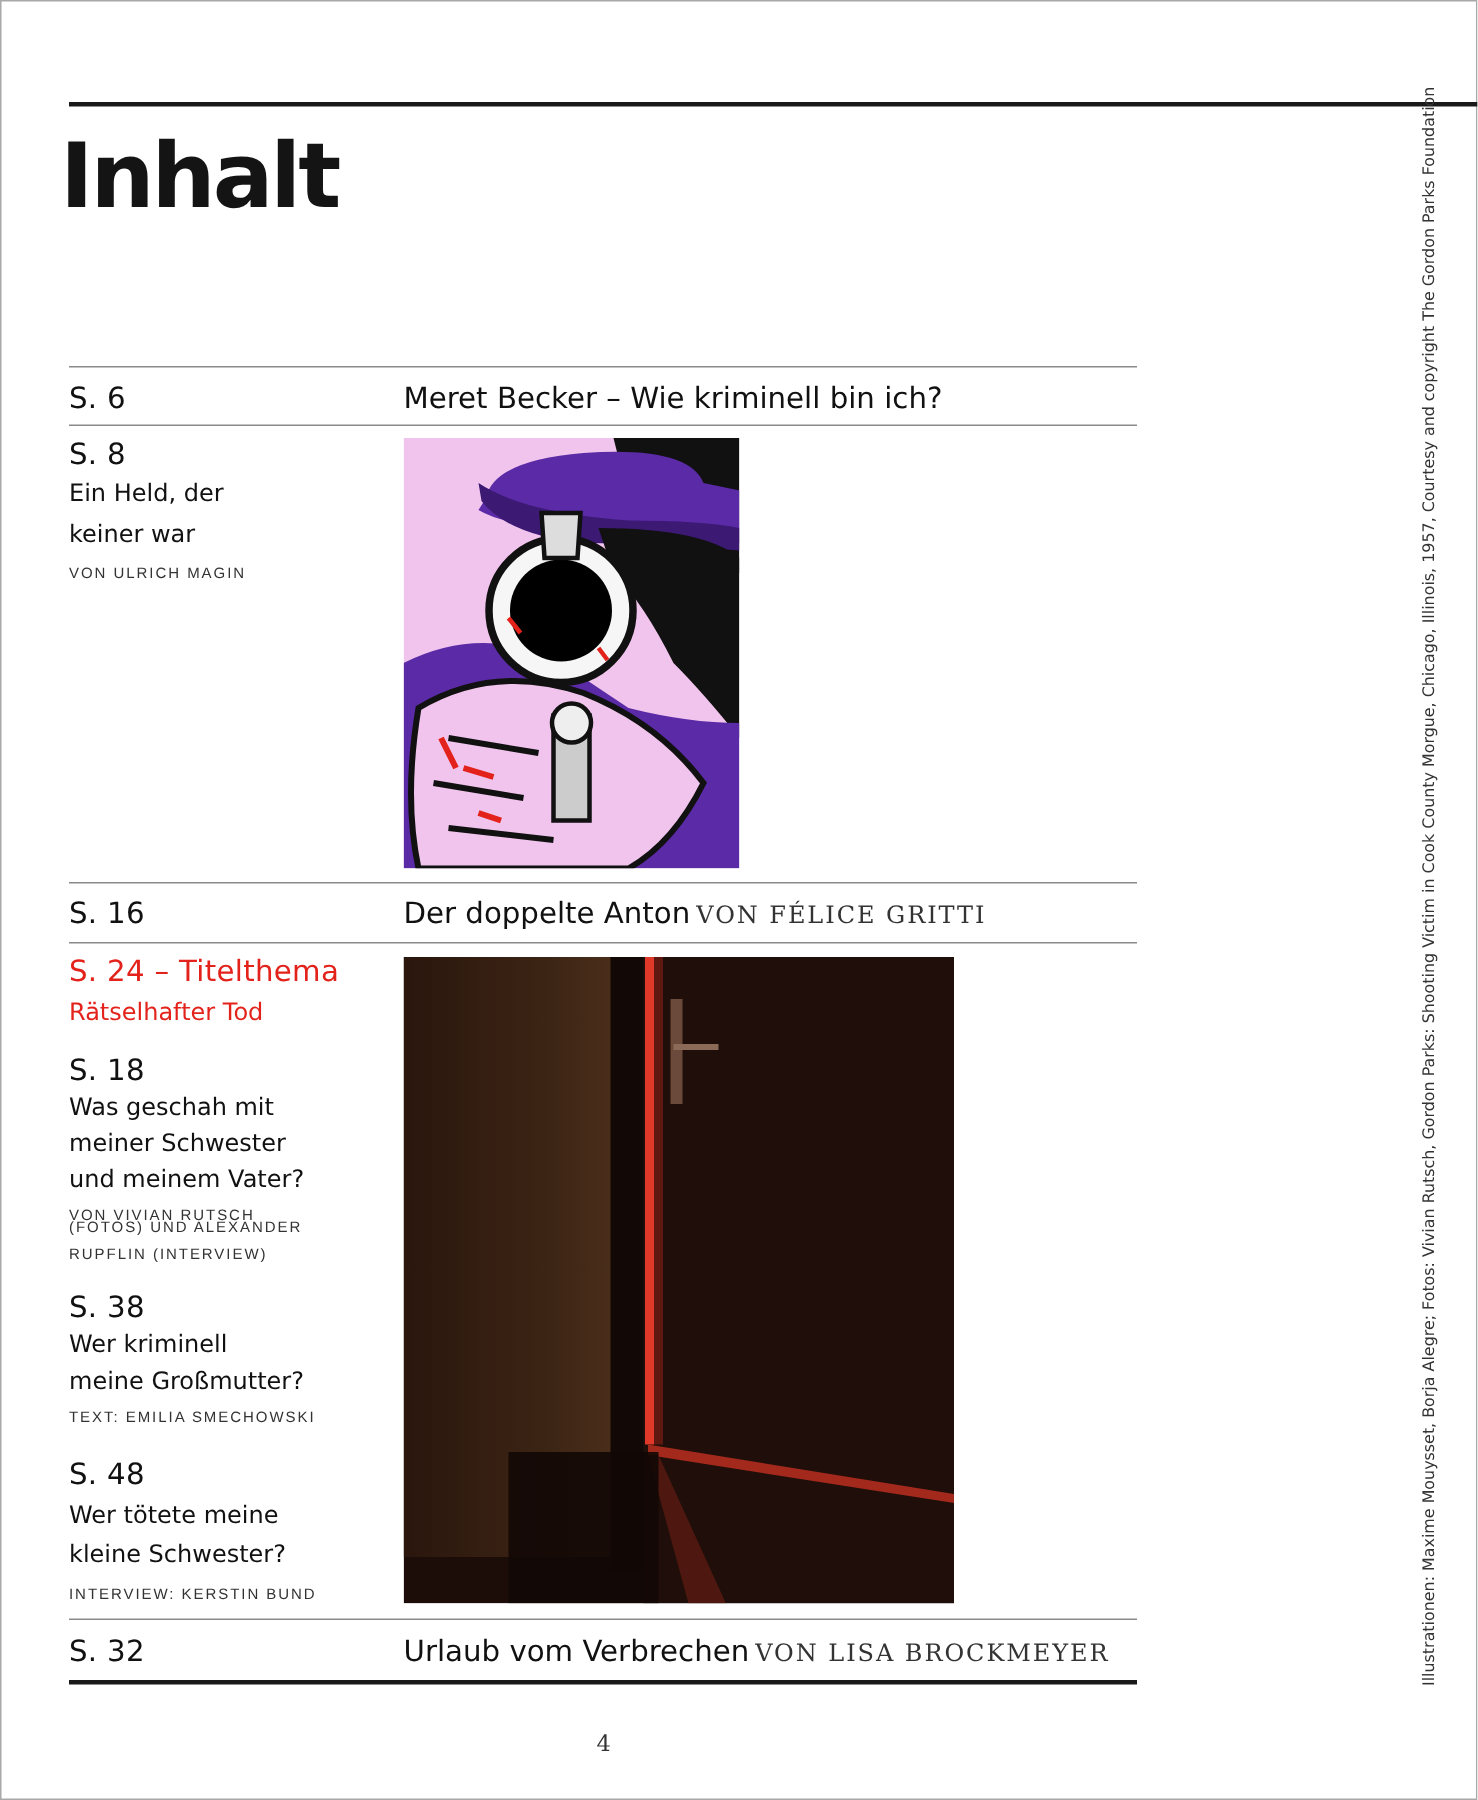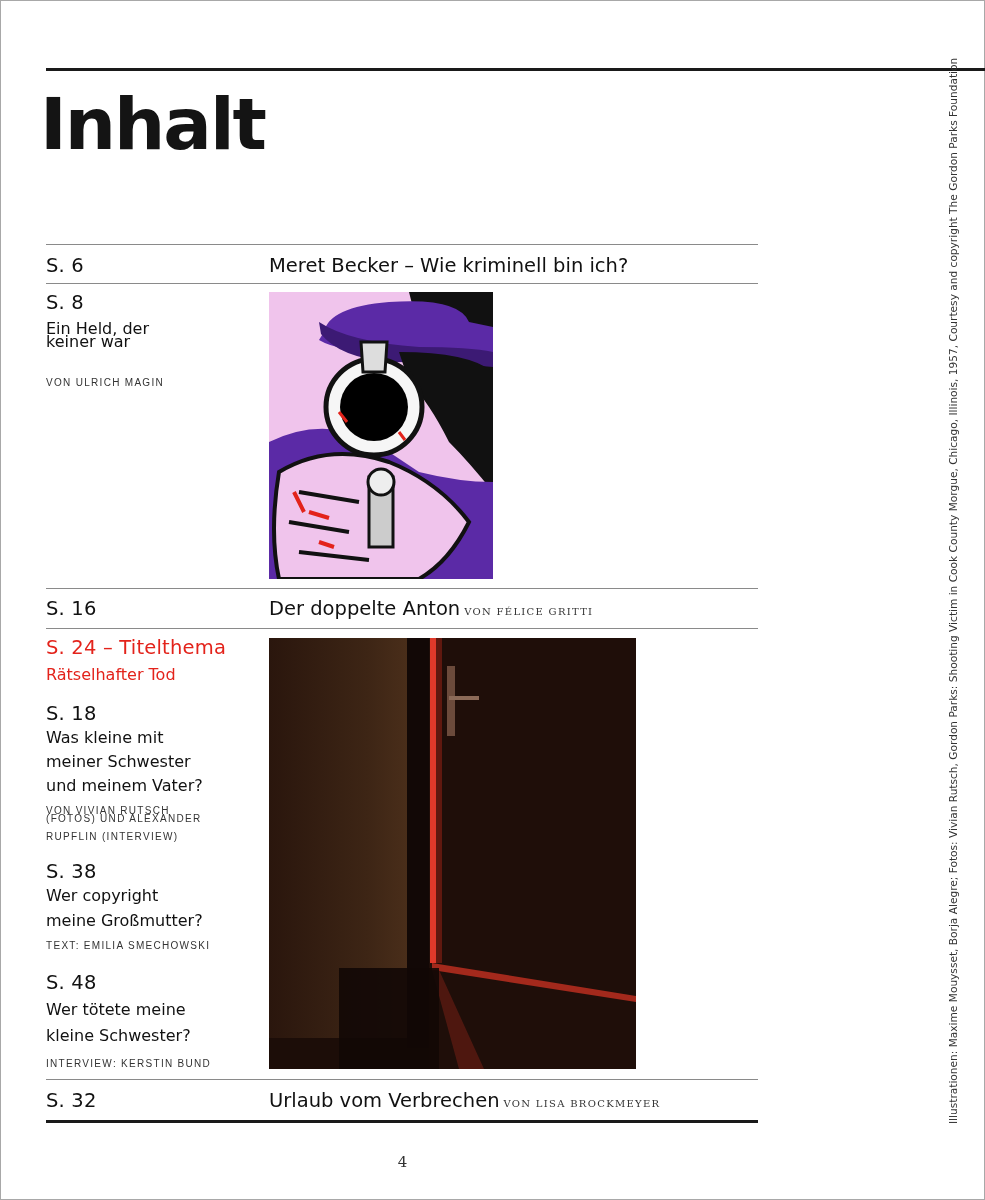--- a/index.html
+++ b/index.html
@@ -4,21 +4,21 @@
   <style>
     html, body { margin: 0; padding: 0; }
     body {
       width: 985px; height: 1200px; background: #ffffff; position: relative;
       overflow: hidden; color: #111;
       font-family: "DejaVu Sans", "Liberation Sans", sans-serif;
     }
     .frame { position: absolute; left: 0; top: 0; width: 983px; height: 1198px; border: 1px solid #a8a8a8; }
     .top-rule { position: absolute; left: 46px; top: 68px; width: 939px; height: 3px; background: #1a1a1a; }
     .title {
-      position: absolute; left: 40px; top: 88px; font-size: 72px; font-weight: bold;
+      position: absolute; left: 40px; top: 88px; font-size: 60px; font-weight: bold;
       letter-spacing: -2px; line-height: 1; color: #141414;
       font-family: "DejaVu Sans", sans-serif;
     }
     .rule { position: absolute; left: 46px; width: 712px; height: 1px; background: #8a8a8a; }
     .rule.thick { height: 3px; background: #1a1a1a; }
     .pg {
       position: absolute; left: 46px; font-size: 19.5px; line-height: 24px; color: #111;
       font-family: "DejaVu Sans", sans-serif; letter-spacing: 0.2px; text-align: right;
     }
     .headline {
@@ -28,21 +28,21 @@
     .red { color: #e3231b; }
     .byline {
       position: absolute; left: 46px; font-family: Liberation Sans, sans-serif;
       font-size: 10px; letter-spacing: 1.3px; line-height: 13.5px; color: #333; text-transform: uppercase;
     }
     .row-title {
       position: absolute; left: 269px; font-size: 19.5px; line-height: 24px; color: #111;
       font-family: "DejaVu Sans", sans-serif; white-space: nowrap;
     }
     .row-title .by {
-      font-family: "DejaVu Serif", "Liberation Serif", serif; font-size: 10px;
+      font-family: "DejaVu Serif", "Liberation Serif", serif; font-size: 16px;
       letter-spacing: 1.3px; color: #333; margin-left: 4px; text-transform: uppercase;
     }
     .img { position: absolute; overflow: hidden; }
     .page-num {
       position: absolute; left: 0; width: 805px; top: 1153px; text-align: center;
       font-family: "DejaVu Serif", "Liberation Serif", serif; font-size: 15px; color: #333;
     }
     .credit {
       position: absolute; left: 947px; top: 1124px; transform-origin: 0 0;
       transform: rotate(-90deg); white-space: nowrap; font-size: 10.6px; color: #333;
@@ -59,21 +59,21 @@
 
 <div class="rule" style="top:244px"></div>
 <div class="pg" style="top:254px">S. 6</div>
 <div class="row-title" style="top:254px">
   <span>Meret Becker – Wie kriminell bin ich?</span>
 </div>
 <div class="rule" style="top:283px"></div>
 
 <div class="pg" style="top:291px">S. 8</div>
 <div class="headline" style="top:317px">Ein Held, der</div>
-<div class="headline" style="top:330px">keiner war</div>
+<div class="headline" style="top:344px">keiner war</div>
 <div class="byline" style="top:376px">VON ULRICH MAGIN</div>
 
 <div class="img" style="left:269px; top:292px; width:224px; height:287px;">
   <svg width="224" height="287" viewBox="0 0 224 287">
     <rect width="224" height="287" fill="#f0c4ec"></rect>
     <path d="M140 0 L224 0 L224 90 L180 70 L150 40 Z" fill="#111"></path>
     <path d="M55 40 Q60 15 120 10 Q190 5 200 30 L224 35 L224 70 Q180 60 120 60 Q70 60 50 48 Z" fill="#5b2aa6"></path>
     <path d="M50 30 Q80 50 150 55 Q200 55 224 60 L224 75 Q170 70 120 70 Q70 65 52 42 Z" fill="#3c1a74"></path>
     <path d="M130 60 Q200 60 224 80 L224 200 Q200 170 180 150 Q160 110 140 90 Z" fill="#111"></path>
     <path d="M0 150 Q40 130 80 140 L120 160 L150 180 Q190 190 224 190 L224 287 L0 287 Z" fill="#5b2aa6"></path>
@@ -93,29 +93,29 @@
 <div class="pg" style="top:597px">S. 16</div>
 <div class="row-title" style="top:597px">
   <span>Der doppelte Anton</span><span class="by">VON FÉLICE GRITTI</span>
 </div>
 <div class="rule" style="top:628px"></div>
 
 <div class="pg red" style="top:636px">S. 24 – Titelthema</div>
 <div class="headline red" style="top:663px">Rätselhafter Tod</div>
 
 <div class="pg" style="top:702px">S. 18</div>
-<div class="headline" style="top:726px">Was kleine mit</div>
+<div class="headline" style="top:726px">Was geschah mit</div>
 <div class="headline" style="top:750px">meiner Schwester</div>
 <div class="headline" style="top:774px">und meinem Vater?</div>
 <div class="byline" style="top:804px">VON VIVIAN RUTSCH</div>
 <div class="byline" style="top:812px">(FOTOS) UND ALEXANDER</div>
 <div class="byline" style="top:830px">RUPFLIN (INTERVIEW)</div>
 
 <div class="pg" style="top:860px">S. 38</div>
-<div class="headline" style="top:884px">Wer copyright</div>
+<div class="headline" style="top:884px">Wer kriminell</div>
 <div class="headline" style="top:909px">meine Großmutter?</div>
 <div class="byline" style="top:939px">TEXT: EMILIA SMECHOWSKI</div>
 
 <div class="pg" style="top:971px">S. 48</div>
 <div class="headline" style="top:998px">Wer tötete meine</div>
 <div class="headline" style="top:1024px">kleine Schwester?</div>
 <div class="byline" style="top:1057px">INTERVIEW: KERSTIN BUND</div>
 
 <div class="img" style="left:269px; top:638px; width:367px; height:431px;">
   <svg width="367" height="431" viewBox="0 0 367 431">

